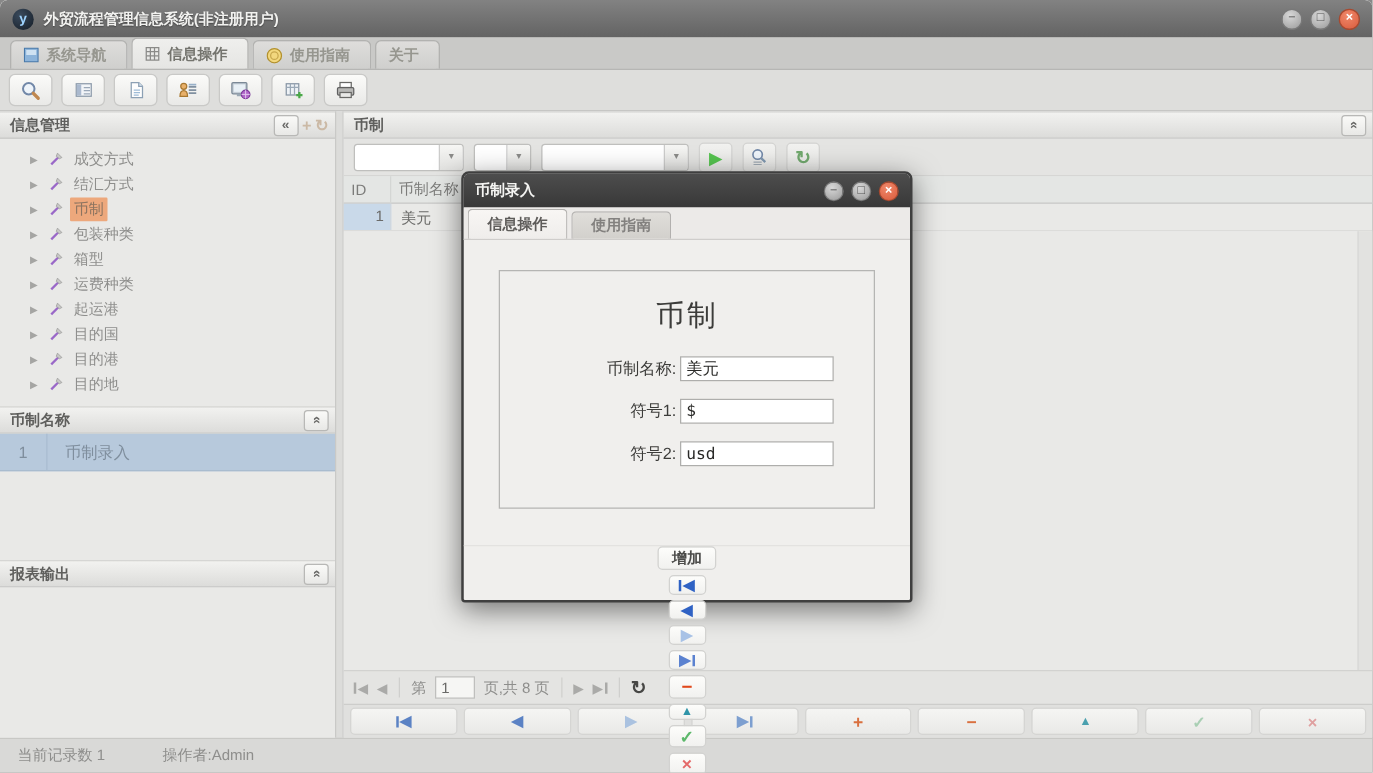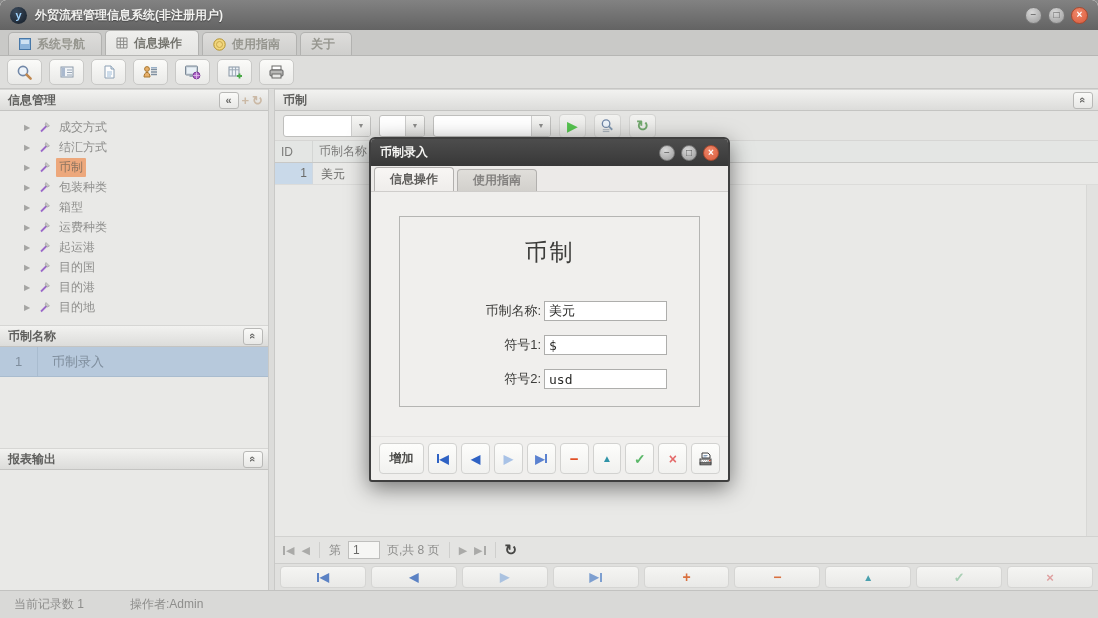--- a/index.html
+++ b/index.html
@@ -206,30 +206,31 @@
   }
   .dlg-tab.active { background: linear-gradient(#f8f6f4, #efedeb); color: #5e5c5a; height: 24px; }
   .dlg-body { flex: 1; position: relative; }
   .form-box {
     position: absolute; left: 28px; top: 24px;
     width: 301px; height: 191px;
     border: 1px solid #b5b5b3; background: #f0efed;
   }
   .form-title { text-align: center; font-size: 23px; color: #3c3c3a; margin-top: 20px; letter-spacing: 2px; }
   .form-row { display: flex; align-items: center; margin-top: 14px; }
-  .form-row.first { margin-top: 33px; }
+  .form-row.first { margin-top: 17px; }
   .form-label { width: 144px; text-align: right; font-size: 13px; color: #3c3c3a; padding-right: 3px; }
   .form-input {
     width: 123px; height: 20px; border: 1px solid #aeaeac; background: #fff;
     font-family: "DejaVu Sans Mono", monospace; font-size: 13px; color: #2a2a28; padding: 0 4px;
   }
   .dlg-footer {
     position: absolute; left: 0; right: 0; bottom: 0; height: 44px;
     display: flex; align-items: center; padding: 0 8px; gap: 4px;
     border-top: 1px solid #e3e2e0;
+    flex-direction: column;
   }
   .dlg-btn {
     height: 31px; border: 1px solid #d2d2d0; border-radius: 4px;
     background: linear-gradient(#fdfdfb, #f1f1ef);
     display: flex; align-items: center; justify-content: center;
     font-size: 12px; font-weight: bold; color: #4c4c4a;
   }
   .dlg-btn.txt { width: 47px; }
   .dlg-btn.sq { width: 30px; }
   .dlg-btn.print { margin-left: auto; }

